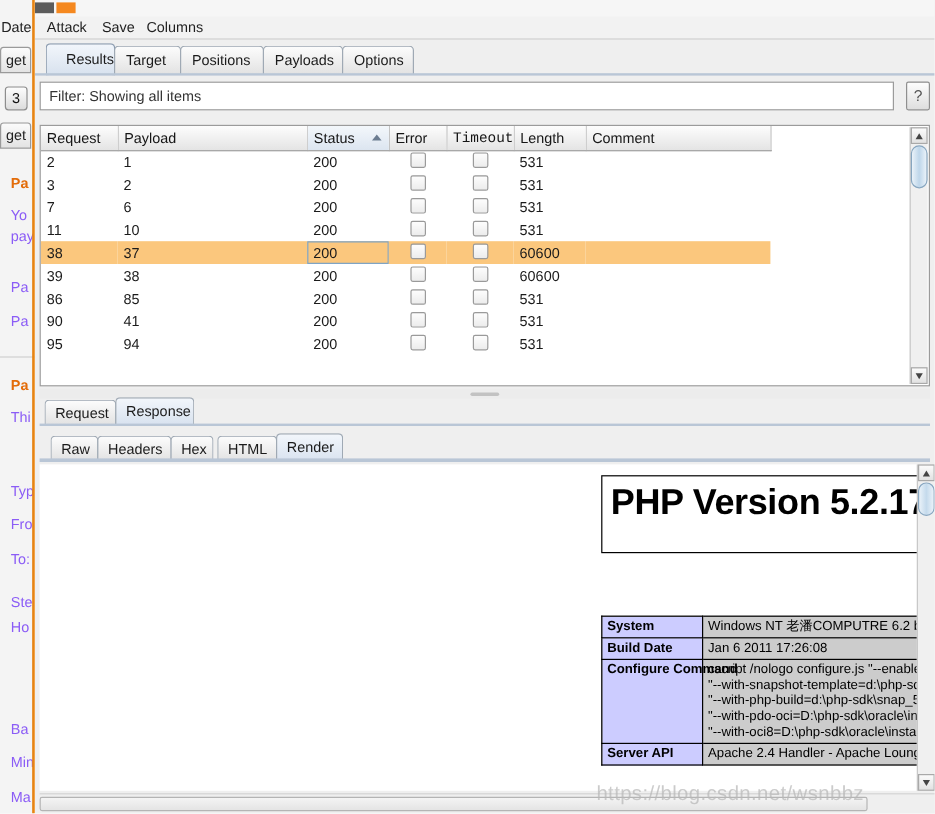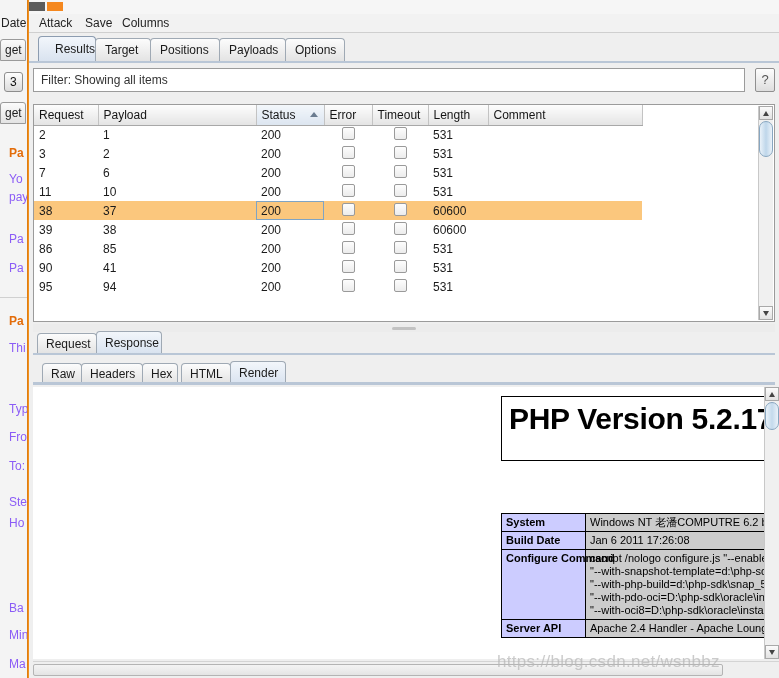--- a/index.html
+++ b/index.html
@@ -231,21 +231,21 @@
     </div>
 
     <div class="tablewrap">
       <table class="results">
         <thead>
             <tr id="res-head">
               <th style="width: 64px;"><span>Request</span></th>
               <th style="width: 158px;"><span>Payload</span></th>
               <th class="sorted" style="width: 68px;"><span>Status</span><span class="sortarrow"></span></th>
               <th style="width: 48px;"><span>Error</span></th>
-              <th style="width: 56px;"><span>Timeout</span></th>
+              <th style="width: 56px; font-family: Liberation Mono, monospace;"><span>Timeout</span></th>
               <th style="width: 60px;"><span>Length</span></th>
               <th style="width: 154px;"><span>Comment</span></th>
             </tr>
           </thead>
         <tbody id="res-body">
             <tr class="">
               <td>2</td>
               <td>1</td>
               <td>200</td>
               <td style="text-align: center; padding-left: 0px;"><span class="cbox"></span></td>

